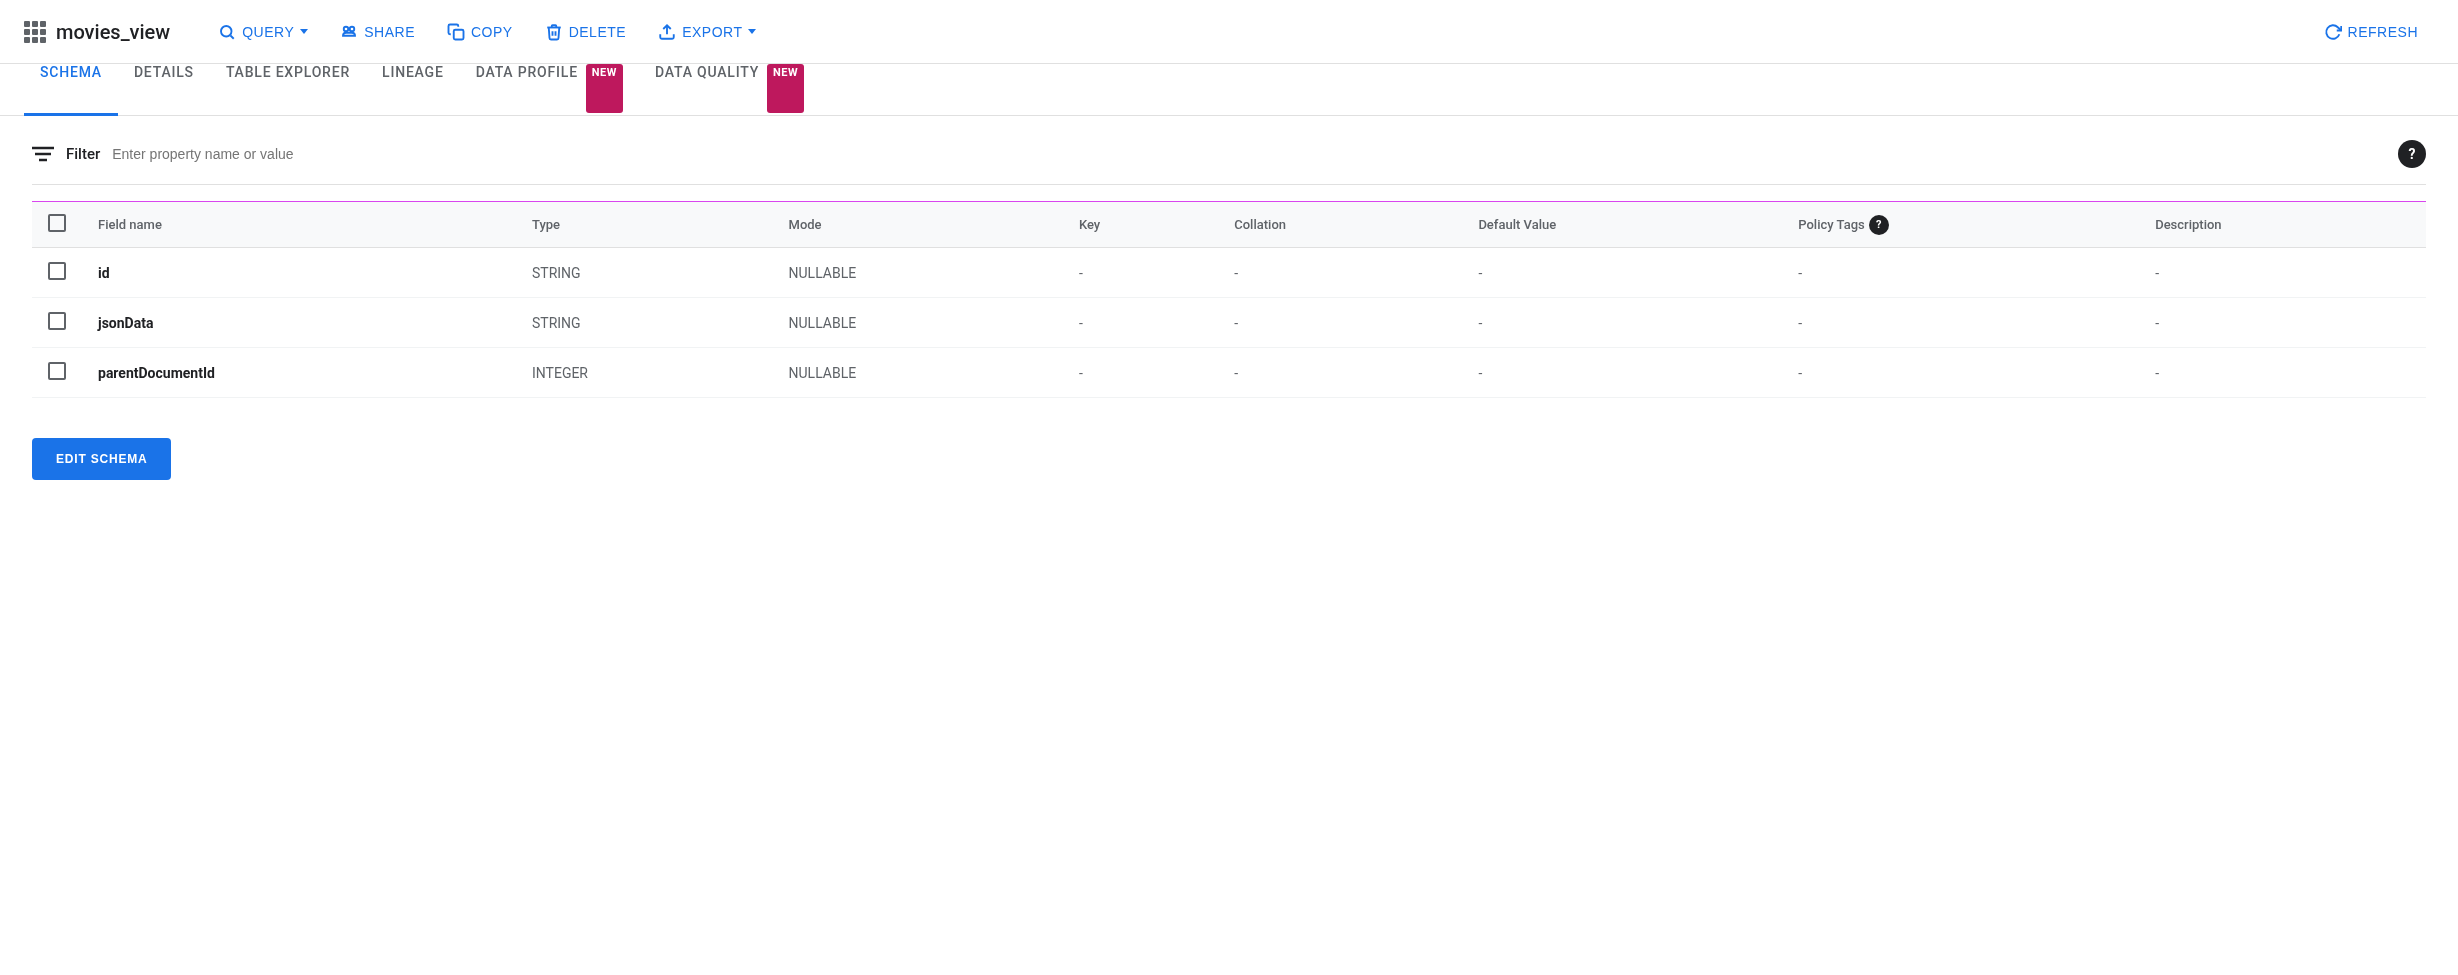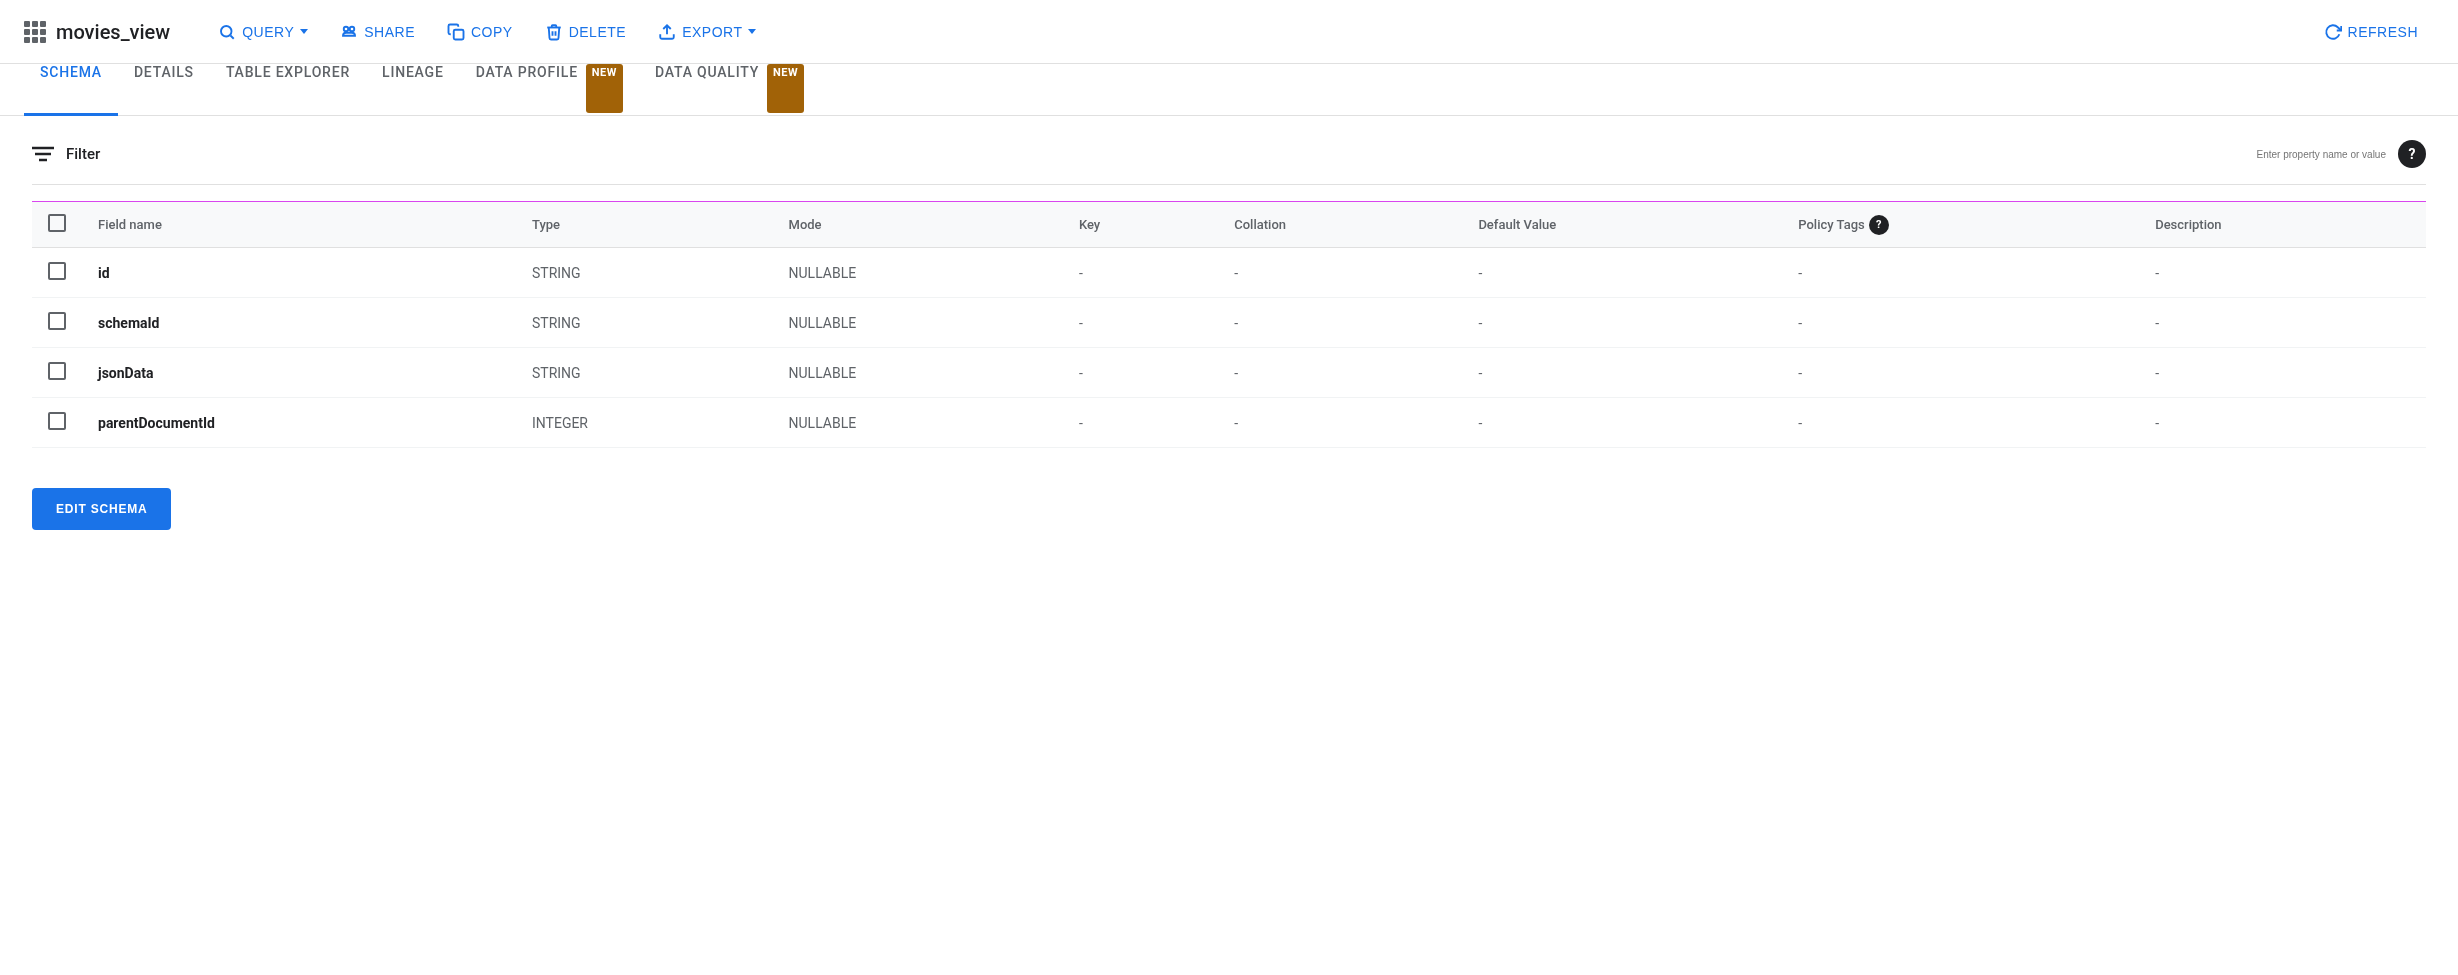--- a/index.html
+++ b/index.html
@@ -88,21 +88,21 @@
       color: #5f6368;
       border-bottom: 3px solid transparent;
       white-space: nowrap;
     }
     .tab.active {
       color: #1a73e8;
       border-bottom: 3px solid #1a73e8;
     }
     .tab-badge {
       margin-left: 8px;
-      background: #a16207;
+      background: #be185d;
       color: #fff;
       font-size: 11px;
       font-weight: 700;
       padding: 2px 6px;
       border-radius: 3px;
       letter-spacing: 0.5px;
     }
 
     
     .main {
@@ -123,24 +123,23 @@
       align-items: flex-start;
       gap: 12px;
       color: #202124;
       font-weight: 500;
       font-size: 15px;
     }
     .filter-input {
       flex: 1;
       border: none;
       outline: none;
-      font-size: 10px;
+      font-size: 14px;
       color: #6d28d9;
       background: transparent;
-      text-align: right;
     }
     .help-circle {
       width: 28px;
       height: 28px;
       border-radius: 50%;
       background: #202124;
       color: #fff;
       display: flex;
       align-items: center;
       justify-content: center;
@@ -384,33 +383,20 @@
         <td><span class="field-name">id</span></td>
         <td>STRING</td>
         <td>NULLABLE</td>
         <td>-</td>
         <td>-</td>
         <td>-</td>
         <td>-</td>
         <td>-</td>
       </tr>
 
-      <tr class="table-row">
-        <td class="checkbox-cell">
-          <span class="checkbox"></span>
-        </td>
-        <td><span class="field-name">schemaId</span></td>
-        <td>STRING</td>
-        <td>NULLABLE</td>
-        <td>-</td>
-        <td>-</td>
-        <td>-</td>
-        <td>-</td>
-        <td>-</td>
-      </tr>
 
       <tr class="table-row">
         <td class="checkbox-cell">
           <span class="checkbox"></span>
         </td>
         <td><span class="field-name">jsonData</span></td>
         <td>STRING</td>
         <td>NULLABLE</td>
         <td>-</td>
         <td>-</td>

